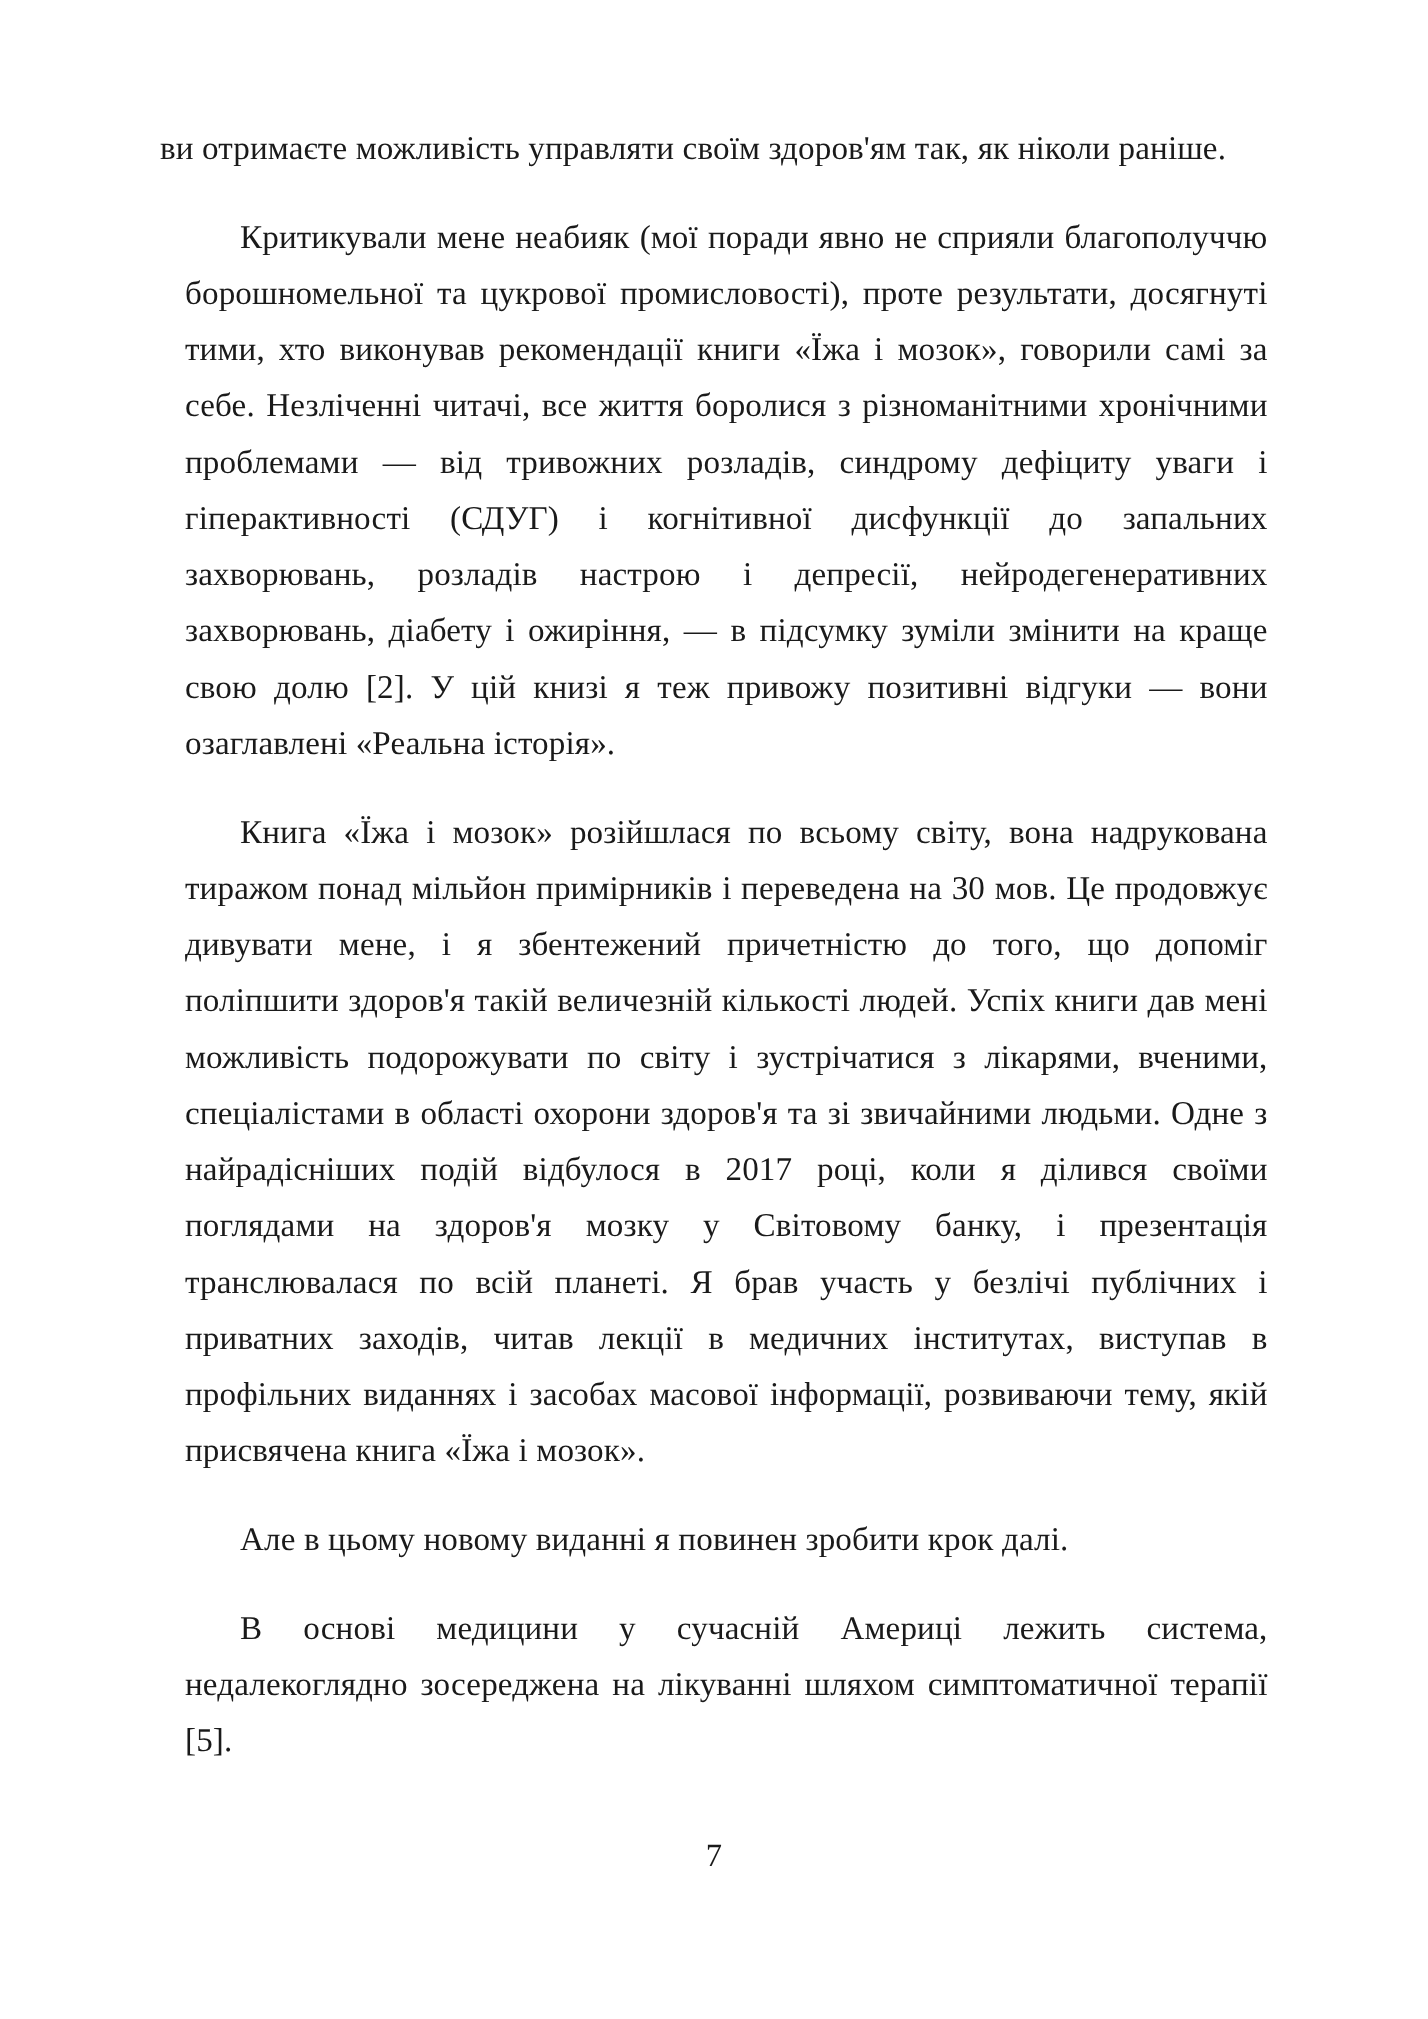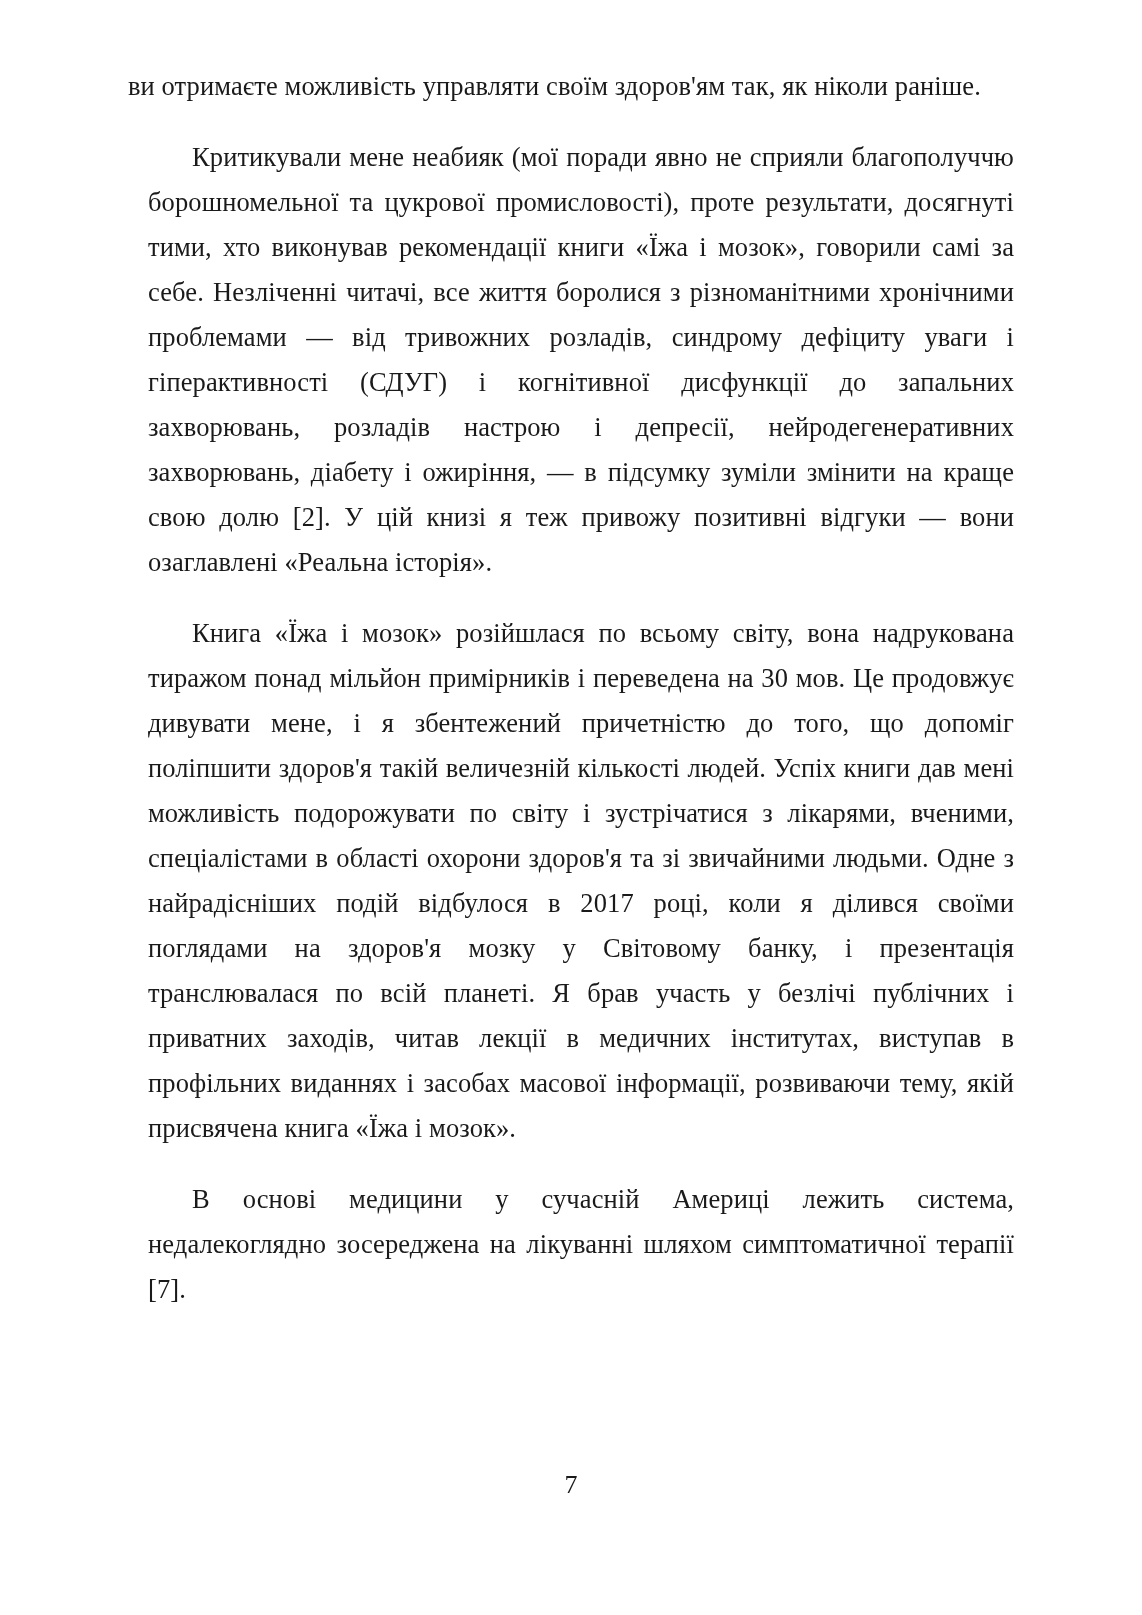--- a/index.html
+++ b/index.html
@@ -12,21 +12,21 @@
     height: 1615px;
     font-family: "Liberation Serif", serif;
     color: #1a1a1a;
     position: relative;
     overflow: hidden;
   }
   .page {
     box-sizing: border-box;
     width: 1142px;
     height: 1576px;
-    padding: 64px 128px 0 128px;
+    padding: 96px 128px 0 128px;
     position: relative;
   }
   .body-text {
     font-size: 26.5px;
     line-height: 45px;
     text-align: justify;
     text-justify: inter-word;
     letter-spacing: 0.1px;
     hyphens: manual;
   }
@@ -52,16 +52,17 @@
   }
 </style>
 </head>
 <body>
 
 <div class="page">
   <div class="body-text">
     <p class="para">ви отримаєте можливість управляти своїм здоров'ям так, як ніколи раніше.</p>
     <p class="para indent">Критикували мене неабияк (мої поради явно не сприяли благополуччю борошномельної та цукрової промисловості), проте результати, досягнуті тими, хто виконував рекомендації книги «Їжа і мозок», говорили самі за себе. Незліченні читачі, все життя боролися з різноманітними хронічними проблемами — від тривожних розладів, синдрому дефіциту уваги і гіперактивності (СДУГ) і когнітивної дисфункції до запальних захворювань, розладів настрою і депресії, нейродегенеративних захворювань, діабету і ожиріння, — в підсумку зуміли змінити на краще свою долю [2]. У цій книзі я теж привожу позитивні відгуки — вони озаглавлені «Реальна історія».</p>
     <p class="para indent">Книга «Їжа і мозок» розійшлася по всьому світу, вона надрукована тиражом понад мільйон примірників і переведена на 30 мов. Це продовжує дивувати мене, і я збентежений причетністю до того, що допоміг поліпшити здоров'я такій величезній кількості людей. Успіх книги дав мені можливість подорожувати по світу і зустрічатися з лікарями, вченими, спеціалістами в області охорони здоров'я та зі звичайними людьми. Одне з найрадісніших подій відбулося в 2017 році, коли я ділився своїми поглядами на здоров'я мозку у Світовому банку, і презентація транслювалася по всій планеті. Я брав участь у безлічі публічних і приватних заходів, читав лекції в медичних інститутах, виступав в профільних виданнях і засобах масової інформації, розвиваючи тему, якій присвячена книга «Їжа і мозок».</p>
-    <p class="para indent">В основі медицини у сучасній Америці лежить система, недалекоглядно зосереджена на лікуванні шляхом симптоматичної терапії [7].</p>
+    <p class="para indent">Але в цьому новому виданні я повинен зробити крок далі.</p>
+    <p class="para indent">В основі медицини у сучасній Америці лежить система, недалекоглядно зосереджена на лікуванні шляхом симптоматичної терапії [5].</p>
   </div>
   <div class="page-number">7</div>
 </div>
 
 </body></html>

